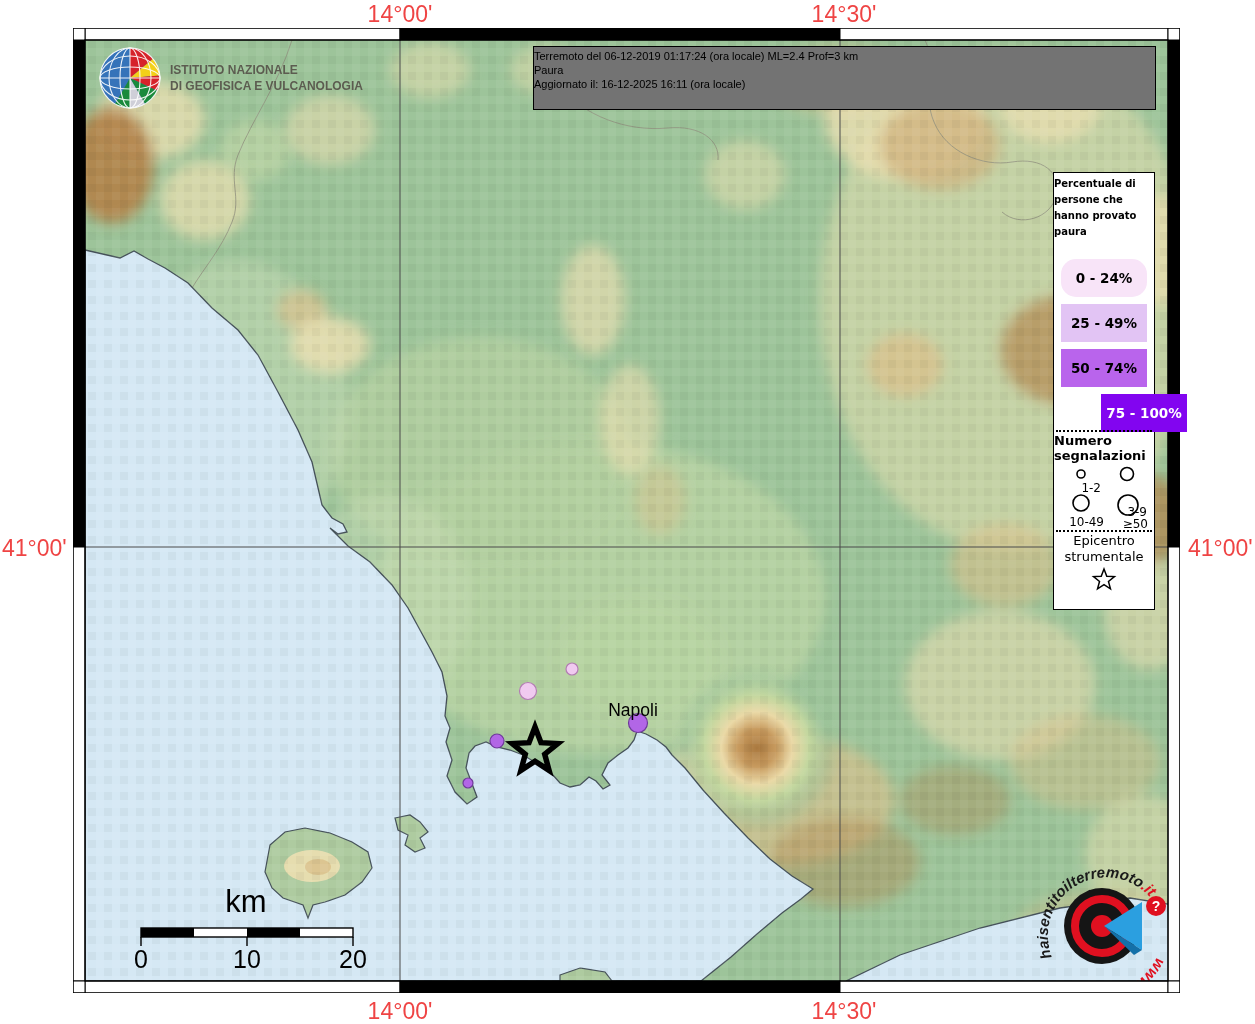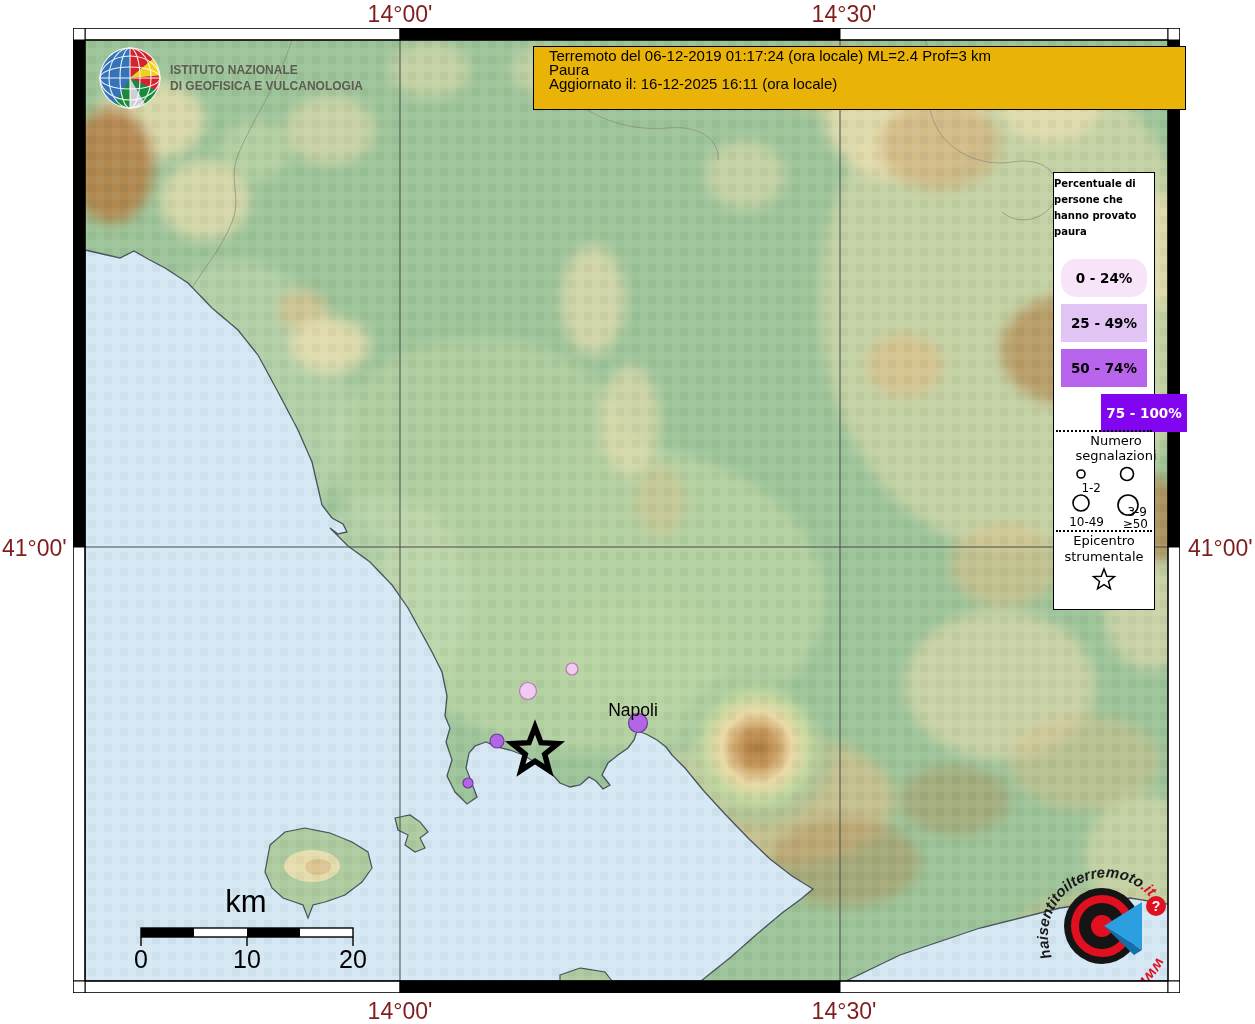--- a/index.html
+++ b/index.html
@@ -1,30 +1,30 @@
 <!DOCTYPE html>
 <html><head>
 <meta charset="utf-8">
 <style>
   html,body{margin:0;padding:0;background:#fff;}
   body{width:1255px;height:1024px;position:relative;font-family:"Liberation Sans",sans-serif;overflow:hidden;}
-  .axis-label{position:absolute;font-size:23px;color:#7f1d1d;white-space:nowrap;}
+  .axis-label{position:absolute;font-size:23px;color:#ef4444;white-space:nowrap;}
   .axis-top{top:1px;}
   .axis-bottom{top:998px;}
   .center120{width:120px;text-align:center;}
   #map-svg{position:absolute;left:73px;top:28px;}
-  .info-box{position:absolute;left:533px;top:46px;width:621px;height:58px;background:#eab308;border:1px solid #000;
-    font-size:15px;line-height:14.2px;padding:2px 15px;white-space:nowrap;overflow:hidden;color:#000;}
+  .info-box{position:absolute;left:533px;top:46px;width:621px;height:58px;background:#737373;border:1px solid #000;
+    font-size:11px;line-height:14.2px;padding:2px 0;white-space:nowrap;overflow:hidden;color:#000;}
   .legend{position:absolute;left:1053px;top:172px;width:100px;height:436px;background:#fff;border:1px solid #000;
     font-family:"DejaVu Sans",sans-serif;color:#000;}
   .legend .ltitle{position:absolute;top:3px;left:0;width:100%;text-align:left;font-weight:bold;font-size:10px;line-height:16px;}
   .sw{position:absolute;left:7px;width:86px;height:38px;text-align:center;line-height:38px;font-weight:bold;font-size:13.5px;}
   .sw.s0{top:86px;border-radius:15px;} .sw.s1{top:131px;} .sw.s2{top:176px;text-align:center;} .sw.s3{top:221px;color:#fff;margin-left:40px;}
   .ldiv{position:absolute;left:2px;right:2px;border-top:2px dotted #000;}
-  .count-title{position:absolute;top:260px;left:0;width:100%;text-align:center;font-weight:normal;font-size:13px;line-height:15px;padding-left:12px;}
+  .count-title{position:absolute;top:260px;left:0;width:100%;text-align:left;font-weight:bold;font-size:13px;line-height:15px;}
   .size-label{position:absolute;font-size:12px;font-family:"DejaVu Sans",sans-serif;text-align:right;}
   .epi-title{position:absolute;top:360px;left:0;width:100%;text-align:center;font-weight:normal;font-size:13px;line-height:16px;}
   .legend svg{position:absolute;left:0;}
 </style>
 </head>
 <body>
 
 <div class="axis-label axis-top center120" style="left:340px;">14°00'</div>
 <div class="axis-label axis-top center120" style="left:784px;">14°30'</div>
 <div class="axis-label axis-bottom center120" style="left:340px;">14°00'</div>

